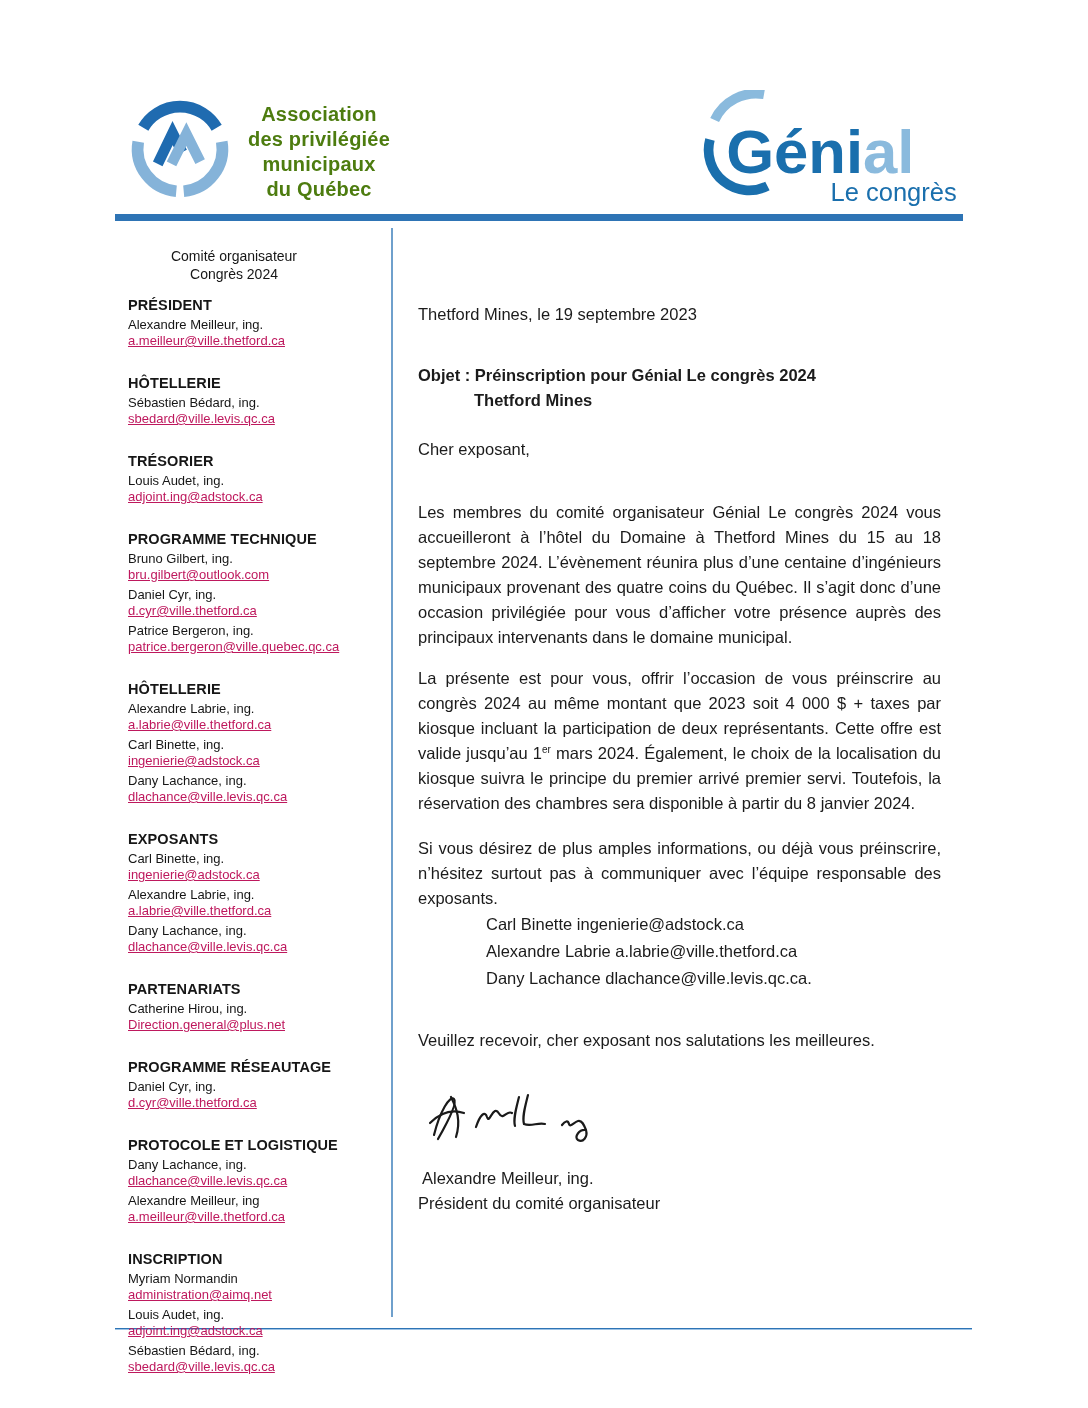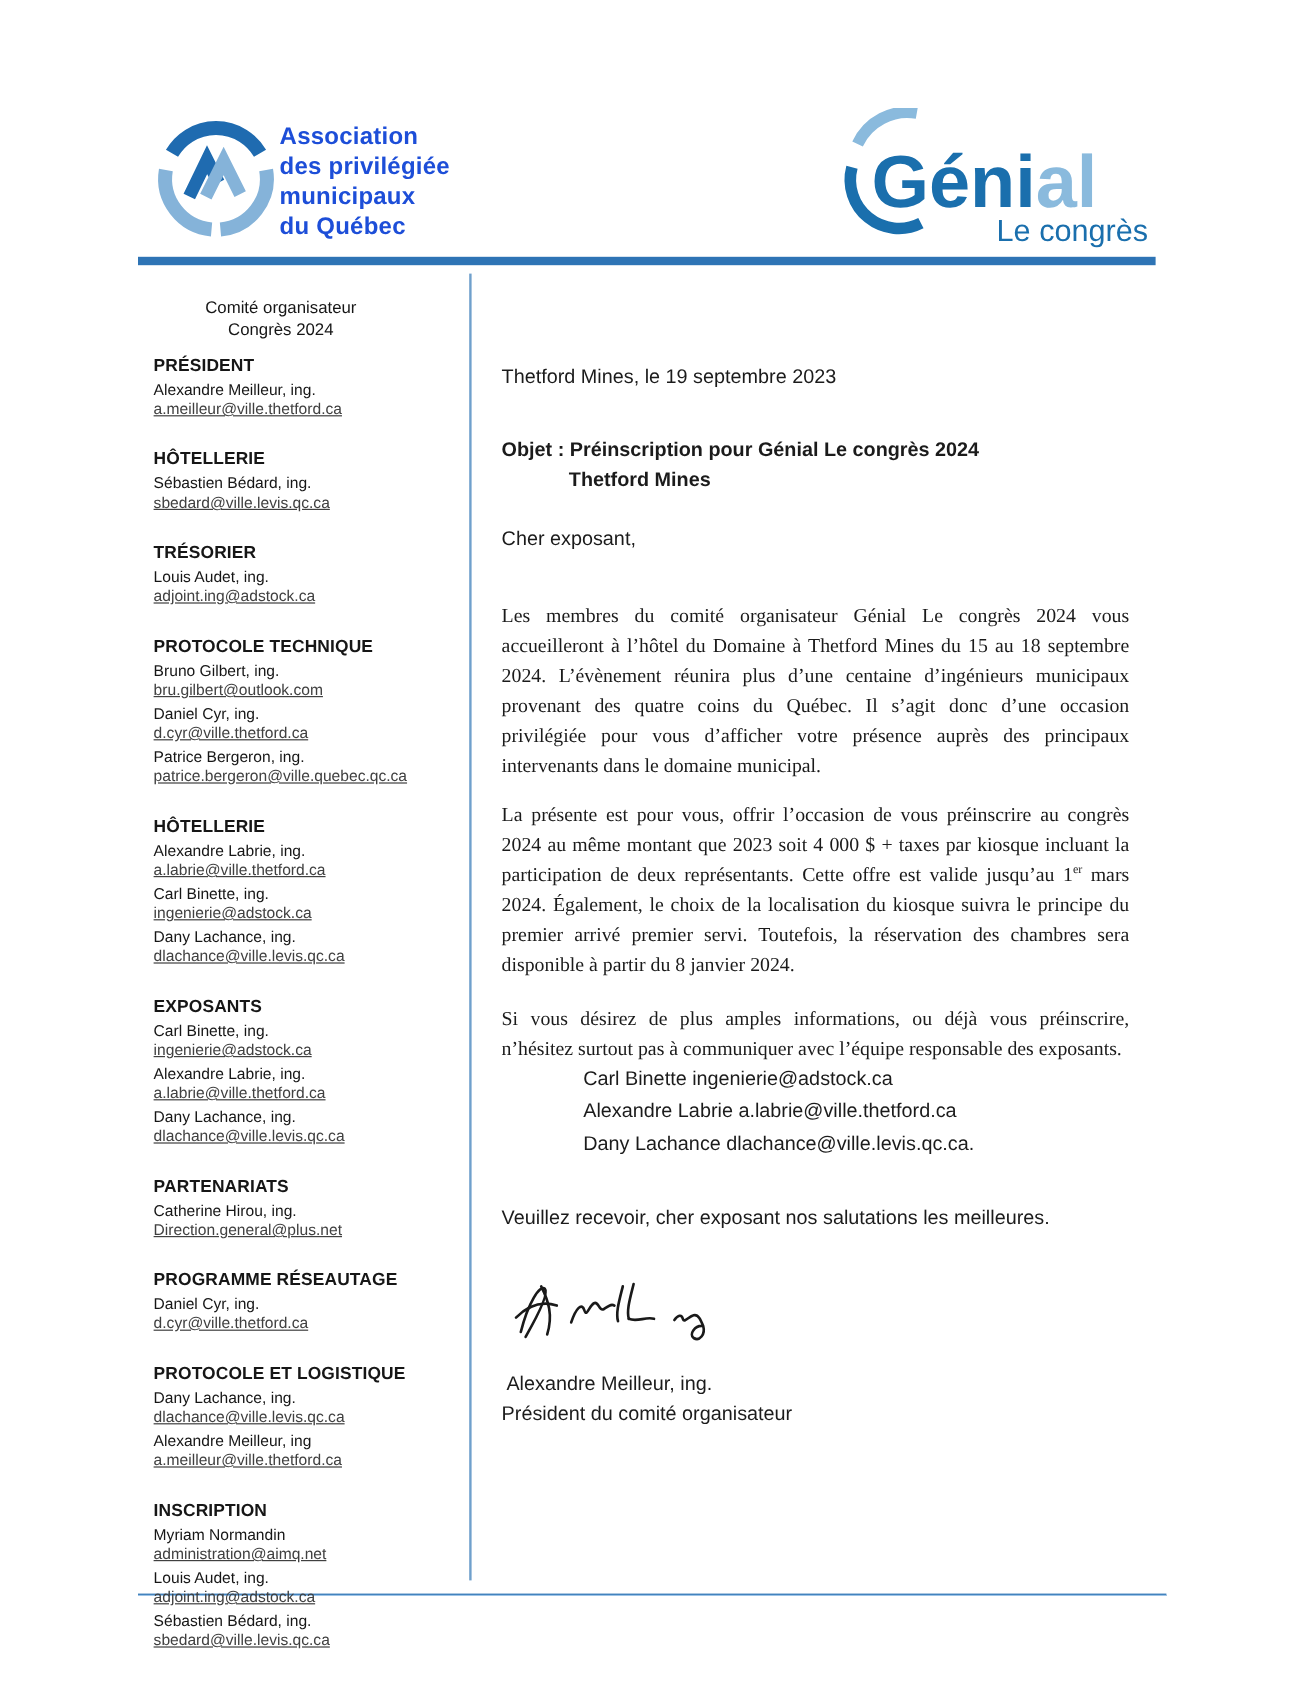--- a/index.html
+++ b/index.html
@@ -6,46 +6,46 @@
   html,body { background:#ffffff; }
   body { font-family:"Liberation Sans", sans-serif; color:#1b1b1b; }
   .page {
     position:relative; width:1088px; height:1408px; background:#fff;
     overflow:hidden; margin:0 auto;
   }
 
   
   .aimq-logo { position:absolute; left:127px; top:96px; display:flex; align-items:flex-start; }
   .aimq-mark { width:106px; height:106px; flex:0 0 auto; }
-  .aimq-text { padding-top:6px; color:#1d4ed8; font-weight:bold;
-               font-size:20px; line-height:25px; letter-spacing:.2px; }
+  .aimq-text { margin-left:15px; padding-top:6px; color:#4d7c0f; font-weight:bold;
+               font-size:20px; line-height:25px; letter-spacing:.2px;text-align:center; }
   .genial-logo { position:absolute; left:698px; top:90px; width:264px; height:118px; }
 
   .header-rule { position:absolute; left:115px; top:214px; width:848px; height:7px; background:#2e74b5; }
   .v-rule { position:absolute; left:391px; top:228px; width:2px; height:1089px; background:#6fa0cc; }
   .footer-rule { position:absolute; left:115px; top:1328px; width:857px; height:2px;
                  background:#2e74b5; border-bottom:1px solid #9dc3e6; }
 
   
   .sidebar { position:absolute; left:128px; top:247px; width:245px; font-size:13px; line-height:15.5px; color:#161616; }
   .sb-title { font-weight:normal; font-size:14px; line-height:18px; text-align:center; width:212px; margin-bottom:13px; }
   .sb-section { margin-bottom:25px; }
   .sb-section h3 { font-weight:bold; font-size:14.5px; line-height:19px; margin-bottom:2px; letter-spacing:.1px; }
   .member { margin-bottom:4px; }
   .m-name { line-height:16px; }
-  .m-email { display:inline-block; line-height:16px; color:#404040; text-decoration:underline;
+  .m-email { display:inline-block; line-height:16px; color:#be185d; text-decoration:underline;
              white-space:nowrap; cursor:pointer; }
 
   
   .letter { position:absolute; left:418px; top:302px; width:523px; font-size:16.5px; line-height:25px; color:#1b1b1b; }
   .date { margin-bottom:36px; }
   .subject { font-weight:bold; margin-bottom:24px; }
   .subject .l2 { padding-left:56px; }
   .salutation { margin-bottom:38px; }
-  .para { text-align:justify;font-family:Liberation Serif, serif; }
+  .para { text-align:justify; }
   .p1 { margin-bottom:16px; }
   .p2 { margin-bottom:20px; }
   .p3 { margin-bottom:0; }
   sup.ord { font-size:10px; line-height:0; vertical-align:super; }
   .contacts { padding-left:68px; line-height:27px; margin-bottom:36px; }
   .closing { margin-bottom:30px; }
   .signature { width:190px; height:75px; margin:0 0 8px 6px; display:block; }
   .signer-name { line-height:25px; padding-left:4px; }
   .signer-title { line-height:25px; }
 </style>
@@ -107,21 +107,21 @@
 
     <section class="sb-section">
       <h3>TRÉSORIER</h3>
       <div class="member">
         <div class="m-name">Louis Audet, ing.</div>
         <a class="m-email">adjoint.ing@adstock.ca</a>
       </div>
     </section>
 
     <section class="sb-section">
-      <h3>PROTOCOLE TECHNIQUE</h3>
+      <h3>PROGRAMME TECHNIQUE</h3>
       <div class="member">
         <div class="m-name">Bruno Gilbert, ing.</div>
         <a class="m-email">bru.gilbert@outlook.com</a>
       </div>
       <div class="member">
         <div class="m-name">Daniel Cyr, ing.</div>
         <a class="m-email">d.cyr@ville.thetford.ca</a>
       </div>
       <div class="member">
         <div class="m-name">Patrice Bergeron, ing.</div>

